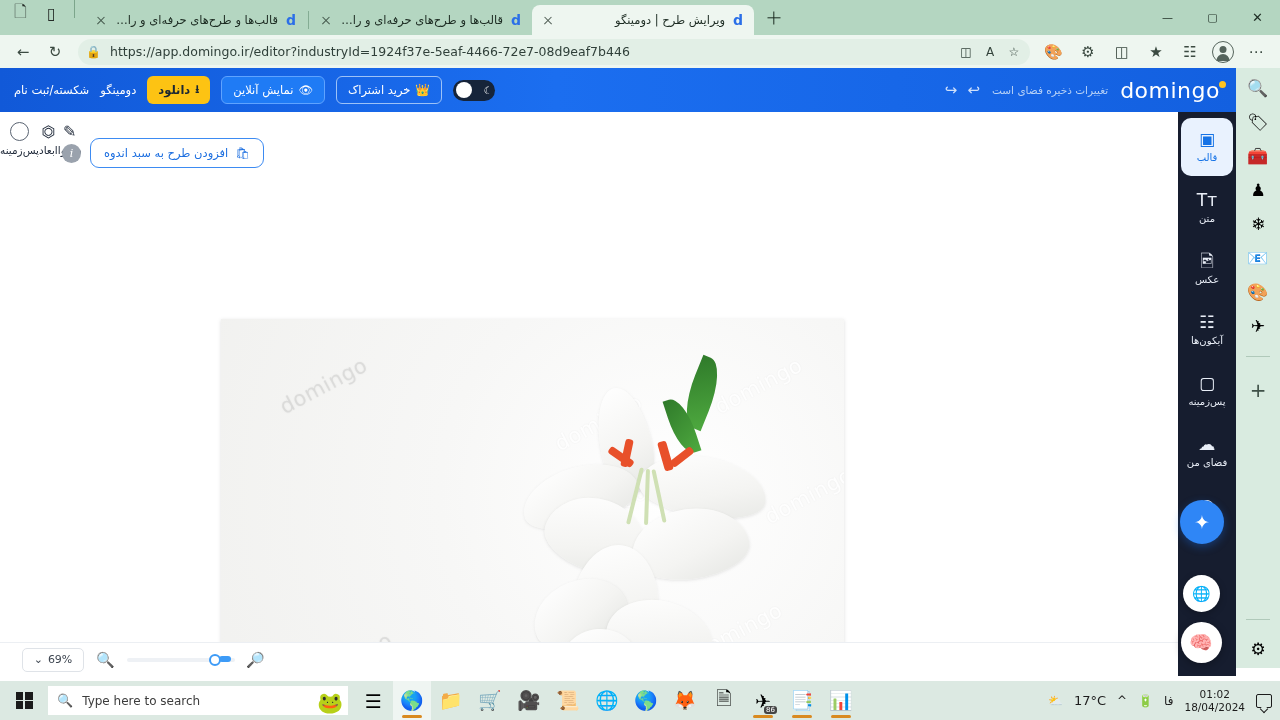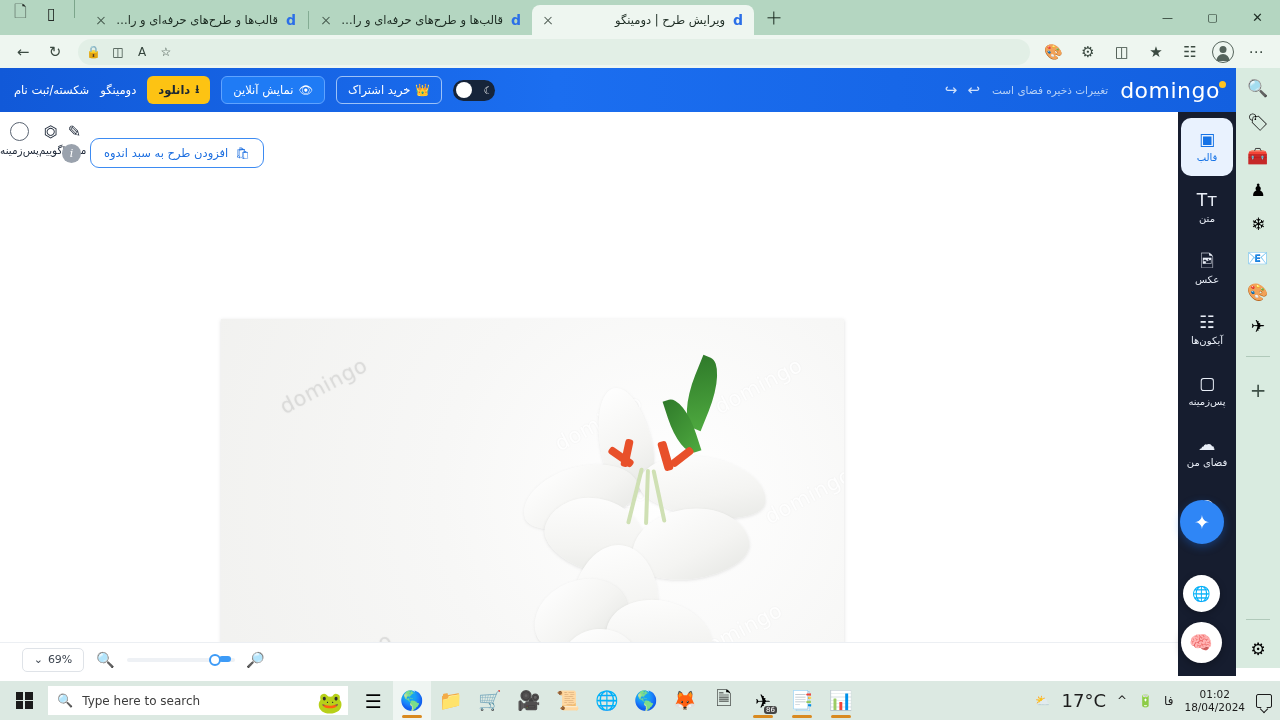--- a/index.html
+++ b/index.html
@@ -315,21 +315,21 @@
   }
   .tbi.active { background: rgba(255,255,255,.55); }
   .tbi .badge {
     position: absolute; right: 5px; bottom: 6px; background: #444; color: #fff;
     font-size: 7px; border-radius: 3px; padding: 0 2px;
   }
   .tray {
     margin-left: auto; display: flex; align-items: center; gap: 11px;
     padding-right: 8px; font-size: 12px; color: #1c1c1c;
   }
-  .tray .temp { font-size: 18px; }
+  .tray .temp { font-size: 13px; }
   .clock { text-align: center; line-height: 1.2; font-size: 10.5px; }
   .notif-ic { width: 16px; height: 14px; border: 1.4px solid #1c1c1c; border-radius: 2px; position: relative;}
   .notif-ic::after{ content:""; position:absolute; left:4px; bottom:-5px; width:5px;height:5px;
     border-left:1.4px solid #1c1c1c; border-bottom:1.4px solid #1c1c1c; transform:rotate(-45deg); background:#dce9e2;}
 </style>
 </head>
 <body>
 
 <div id="screen">
 
@@ -371,20 +371,21 @@
           <span class="g">✕</span>
         </div>
     </div>
   </div>
 
   <div class="browser-toolbar">
     <span class="nav-ic">←</span>
     <span class="nav-ic">↻</span>
     <div class="urlbar">
       <span class="u-ic">🔒</span>
+      <span class="url-text">https://app.domingo.ir/editor?industryId=1924f37e-5eaf-4466-72e7-08d9eaf7b446</span>
       <span class="u-ic">◫</span>
       <span class="u-ic">A</span>
       <span class="u-ic">☆</span>
     </div>
     <div class="tb-right">
       <span class="nav-ic">🎨</span>
       <span class="nav-ic">⚙</span>
       <span class="nav-ic">◫</span>
       <span class="nav-ic">★</span>
       <span class="nav-ic">☷</span>
@@ -481,21 +482,21 @@
 
       <div class="canvas-area">
 
         <div class="tool-strip">
           <div class="tool-btn">
             <span class="ti">✎</span>
             <span class="tl">محتوا</span>
           </div>
           <div class="tool-btn">
             <span class="ti">⏣</span>
-            <span class="tl">گوییم</span>
+            <span class="tl">ابعاد</span>
           </div>
           <div class="tool-btn">
             <span class="ti">
                 <span class="circle-swatch"></span>
               </span>
             <span class="tl">پس‌زمینه</span>
           </div>
         </div>
 
         <div class="cart-row">

